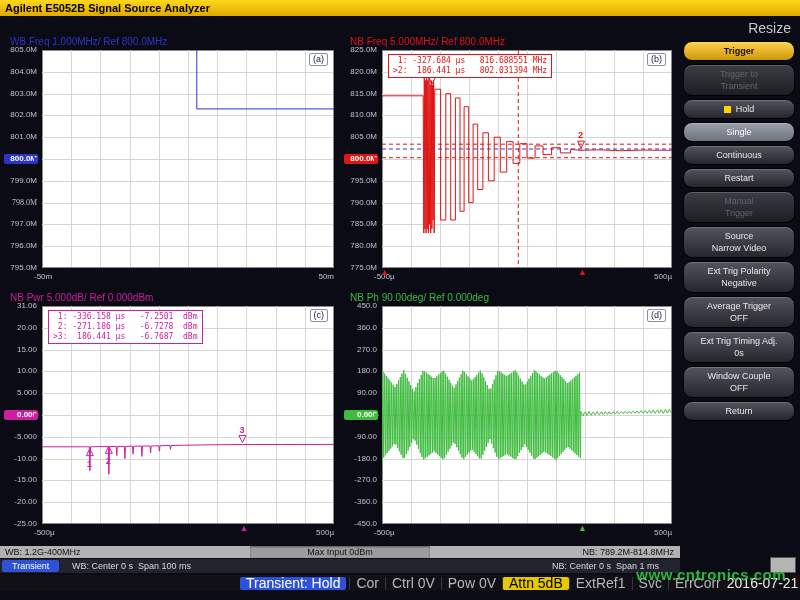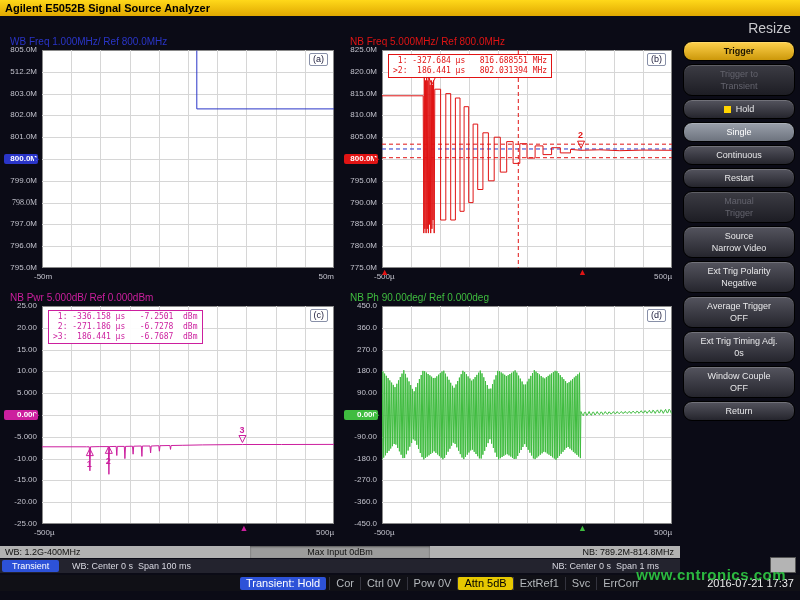--- a/index.html
+++ b/index.html
@@ -44,21 +44,21 @@
   .b1-left{position:absolute;left:5px;white-space:pre;}
   .b1-mid{position:absolute;left:250px;width:180px;text-align:center;background:#9c9c9c;
     box-shadow:inset 0 1px 2px rgba(0,0,0,.45);white-space:pre;}
   .b1-right{position:absolute;right:6px;white-space:pre;}
 
   .bar2{position:absolute;left:0;top:559px;width:680px;height:14px;background:#23232e;font-size:9px;color:#d8d8e0;line-height:14px;}
   .chip-mode{position:absolute;left:2px;top:1px;height:12px;line-height:12px;padding:0 10px;background:#2d52d8;color:#fff;border-radius:2px;}
   .b2-wb{position:absolute;left:72px;white-space:pre;}
   .b2-nb{position:absolute;left:552px;white-space:pre;}
 
-  .bar3{position:absolute;left:0;top:575px;width:800px;height:16px;background:#101016;font-size:11px;line-height:16px;
+  .bar3{position:absolute;left:0;top:575px;width:800px;height:16px;background:#101016;font-size:14px;line-height:16px;
     display:flex;box-sizing:border-box;padding-left:240px;}
   .sb-item{padding:0 6px;border-left:1px solid #34343e;color:#b4b8bc;white-space:pre;height:13px;line-height:13px;}
   .sb-item.chip-blue{background:#2d52d8;color:#fff;border-radius:2px;border-left:none;margin-right:3px;}
   .sb-item.chip-yellow{background:#e6c800;color:#000;border-radius:2px;}
   .sb-spacer{flex:1;}
   .sb-date{color:#ececec;padding-right:6px;white-space:pre;}
 
   .watermark{position:absolute;right:14px;top:566px;color:#2fd045;font-size:15px;font-weight:bold;
     letter-spacing:.5px;opacity:.88;z-index:20;}
 </style>
@@ -97,21 +97,21 @@
           <line x1="0" y1="196.5" x2="292" y2="196.5" stroke="#d6d6d6" stroke-width="1" shape-rendering="crispEdges"></line>
           <line x1="291.5" y1="0" x2="291.5" y2="218" stroke="#8a8a8a" stroke-width="1" shape-rendering="crispEdges"></line>
           <line x1="0" y1="217.5" x2="292" y2="217.5" stroke="#8a8a8a" stroke-width="1" shape-rendering="crispEdges"></line>
           <polyline points="154.8,0.5 154.8,58.9 292.0,58.9" fill="none" stroke="#2a35c8" stroke-width="1"></polyline>
         </svg>
       </div>
     <div class="plot-letter">(a)</div>
     <div class="xlabel xl-left">-50m</div>
     <div class="xlabel xl-right">50m</div>
   <span class="ylabel" style="top: 9px; width: 33px;">805.0M</span>
-      <span class="ylabel" style="top: 30.8px; width: 33px;">512.2M</span>
+      <span class="ylabel" style="top: 30.8px; width: 33px;">804.0M</span>
       <span class="ylabel" style="top: 52.6px; width: 33px;">803.0M</span>
       <span class="ylabel" style="top: 74.4px; width: 33px;">802.0M</span>
       <span class="ylabel" style="top: 96.2px; width: 33px;">801.0M</span>
       <span class="ylabel ref" style="top: 118px; width: 33px; background: rgb(42, 53, 200);">800.0M</span>
       <span class="ylabel" style="top: 139.8px; width: 33px;">799.0M</span>
       <span class="ylabel" style="top: 161.6px; width: 33px; font-family: Liberation Serif, serif;">798.0M</span>
       <span class="ylabel" style="top: 183.4px; width: 33px;">797.0M</span>
       <span class="ylabel" style="top: 205.2px; width: 33px;">796.0M</span>
       <span class="ylabel" style="top: 227px; width: 33px;">795.0M</span>
       <span class="ref-arrow" style="color: rgb(42, 53, 200); left: 30px; top: 118px;">▶</span>
@@ -209,21 +209,21 @@
           <text x="197.440772" y="126.51153199999999" fill="#cc1f9e" font-size="9" font-weight="bold" font-family="Liberation Sans, sans-serif">3</text>
           <polygon points="196.940772,129.511532 203.940772,129.511532 200.440772,136.511532" fill="none" stroke="#cc1f9e" stroke-width="1"></polygon>
         </svg>
         <div class="readout" style="color: rgb(204, 31, 158); border-color: rgb(204, 31, 158);"> 1: -336.158 µs   -7.2501  dBm
  2: -271.186 µs   -6.7278  dBm
 &gt;3:  186.441 µs   -6.7687  dBm</div>
       </div>
     <div class="plot-letter">(c)</div>
     <div class="xlabel xl-left">-500µ</div>
     <div class="xlabel xl-right">500µ</div>
-  <span class="ylabel" style="top: 9px; width: 33px;">25.00</span>
+  <span class="ylabel" style="top: 9px; width: 33px;">31.06</span>
       <span class="ylabel" style="top: 30.8px; width: 33px;">20.00</span>
       <span class="ylabel" style="top: 52.6px; width: 33px;">15.00</span>
       <span class="ylabel" style="top: 74.4px; width: 33px;">10.00</span>
       <span class="ylabel" style="top: 96.2px; width: 33px;">5.000</span>
       <span class="ylabel ref" style="top: 118px; width: 33px; background: rgb(204, 31, 158);">0.000</span>
       <span class="ylabel" style="top: 139.8px; width: 33px;">-5.000</span>
       <span class="ylabel" style="top: 161.6px; width: 33px;">-10.00</span>
       <span class="ylabel" style="top: 183.4px; width: 33px;">-15.00</span>
       <span class="ylabel" style="top: 205.2px; width: 33px;">-20.00</span>
       <span class="ylabel" style="top: 227px; width: 33px;">-25.00</span>

